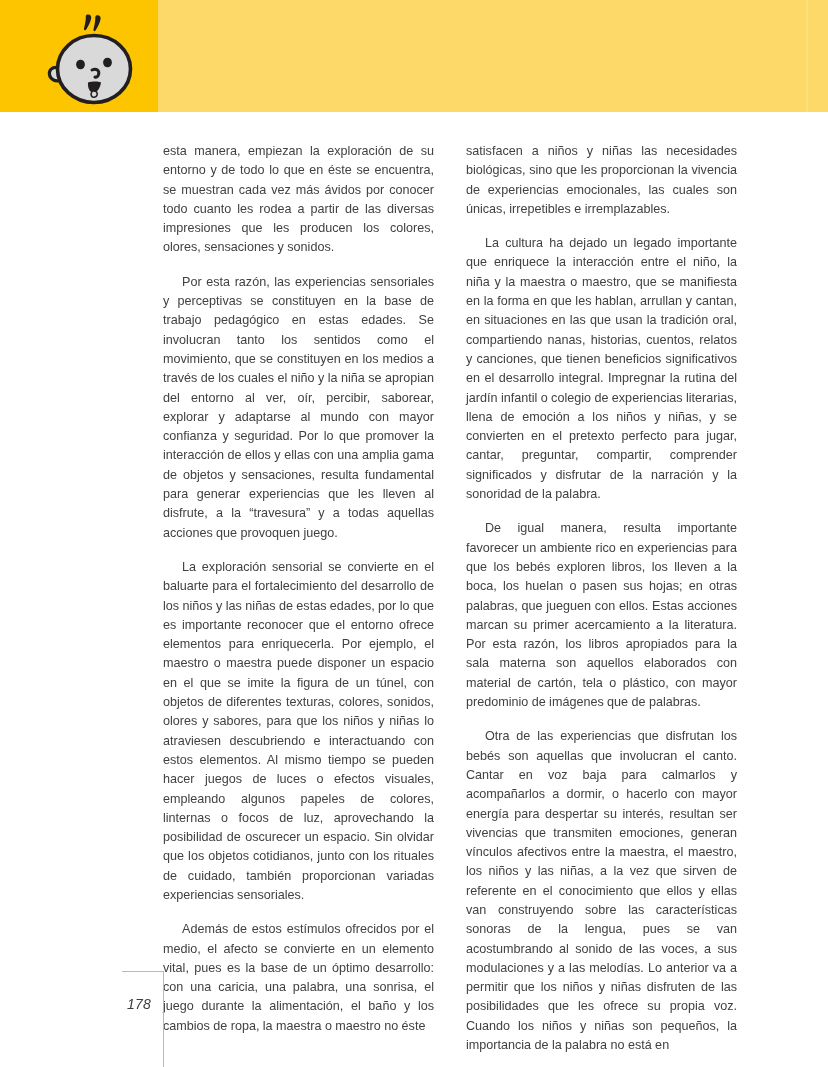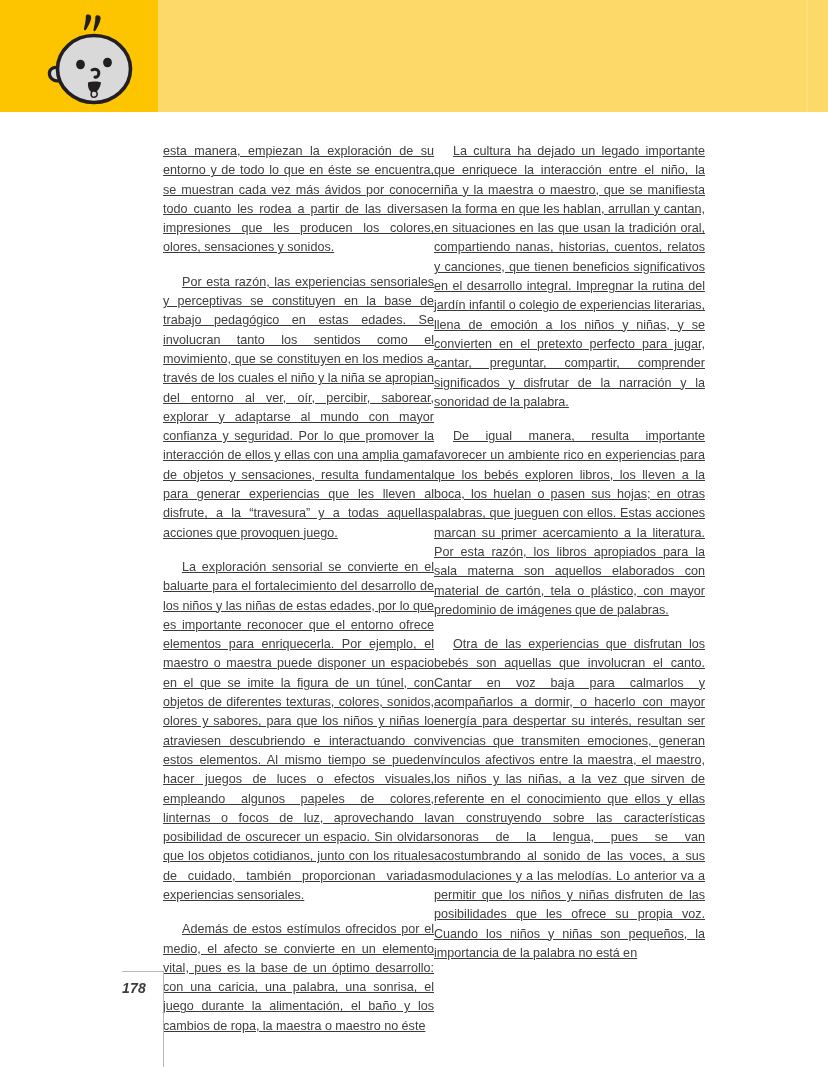--- a/index.html
+++ b/index.html
@@ -66,21 +66,21 @@
     top: 112px;
     width: 828px;
     height: 955px;
   }
   .columns {
     position: absolute;
     left: 163px;
     top: 30px;
     width: 575px;
     display: flex;
-    text-decoration: underline;
+    gap: 32px;
   }
   .col {
     width: 271px;
   }
   .col p {
     margin: 0 0 15px 0;
     font-size: 12.6px;
     line-height: 19.3px;
     text-align: justify;
     text-justify: inter-word;
@@ -102,26 +102,26 @@
     top: 971px;
     width: 42px;
     height: 96px;
     border-top: 1px solid #b9b9b9;
     border-right: 1px solid #b9b9b9;
     box-sizing: border-box;
   }
   .folio-number {
     position: absolute;
     left: 0;
-    top: 8px;
+    top: 24px;
     width: 34px;
-    text-align: left;
+    text-align: center;
     font-style: italic;
     font-size: 14px;
-    font-weight: 700;
+    font-weight: 400;
     color: #3d3d3d;
     letter-spacing: 0.2px;
   }
 </style>
 </head>
 <body>
 
 <div class="header-band">
   <div class="band-gold"></div>
   <div class="band-light"></div>
@@ -155,20 +155,21 @@
   <div class="columns">
 
     <div class="col">
       <p>esta manera, empiezan la exploración de su entorno y de todo lo que en éste se encuentra, se muestran cada vez más ávidos por conocer todo cuanto les rodea a partir de las diversas impresiones que les producen los colores, olores, sensaciones y sonidos.</p>
       <p class="indent">Por esta razón, las experiencias sensoriales y perceptivas se constituyen en la base de trabajo pedagógico en estas edades. Se involucran tanto los sentidos como el movimiento, que se constituyen en los medios a través de los cuales el niño y la niña se apropian del entorno al ver, oír, percibir, saborear, explorar y adaptarse al mundo con mayor confianza y seguridad. Por lo que promover la interacción de ellos y ellas con una amplia gama de objetos y sensaciones, resulta fundamental para generar experiencias que les lleven al disfrute, a la “travesura” y a todas aquellas acciones que provoquen juego.</p>
       <p class="indent">La exploración sensorial se convierte en el baluarte para el fortalecimiento del desarrollo de los niños y las niñas de estas edades, por lo que es importante reconocer que el entorno ofrece elementos para enriquecerla. Por ejemplo, el maestro o maestra puede disponer un espacio en el que se imite la figura de un túnel, con objetos de diferentes texturas, colores, sonidos, olores y sabores, para que los niños y niñas lo atraviesen descubriendo e interactuando con estos elementos. Al mismo tiempo se pueden hacer juegos de luces o efectos visuales, empleando algunos papeles de colores, linternas o focos de luz, aprovechando la posibilidad de oscurecer un espacio. Sin olvidar que los objetos cotidianos, junto con los rituales de cuidado, también proporcionan variadas experiencias sensoriales.</p>
       <p class="indent">Además de estos estímulos ofrecidos por el medio, el afecto se convierte en un elemento vital, pues es la base de un óptimo desarrollo: con una caricia, una palabra, una sonrisa, el juego durante la alimentación, el baño y los cambios de ropa, la maestra o maestro no éste</p>
     </div>
 
     <div class="col">
+      <p>satisfacen a  niños y niñas las necesidades biológicas, sino que les proporcionan la vivencia de experiencias emocionales, las cuales son únicas, irrepetibles e irremplazables.</p>
       <p class="indent">La cultura ha dejado un legado importante que enriquece la interacción entre el niño, la niña y la maestra o maestro, que se manifiesta en la forma en que les hablan, arrullan y cantan, en situaciones en las que usan la tradición oral, compartiendo nanas, historias, cuentos, relatos y canciones, que tienen beneficios significativos en el desarrollo integral. Impregnar la rutina del jardín infantil o colegio de experiencias literarias, llena de emoción a los niños y niñas, y se convierten en el pretexto perfecto para jugar, cantar, preguntar, compartir, comprender significados y disfrutar de la narración y la sonoridad de la palabra.</p>
       <p class="indent">De igual manera, resulta importante favorecer un ambiente rico en experiencias para que los bebés exploren libros, los lleven a la boca, los huelan o pasen sus hojas; en otras palabras, que jueguen con ellos. Estas acciones marcan su primer acercamiento a la literatura. Por esta razón, los libros apropiados para la sala materna son aquellos elaborados con material de cartón, tela o plástico, con mayor predominio de imágenes que de palabras.</p>
       <p class="indent">Otra de las experiencias que disfrutan los bebés son aquellas que involucran el canto. Cantar en voz baja para calmarlos y acompañarlos a dormir, o hacerlo con mayor energía para despertar su interés, resultan ser vivencias que transmiten emociones, generan vínculos afectivos entre la maestra, el maestro, los niños y las niñas, a la vez que sirven de referente en el conocimiento que ellos y ellas van construyendo sobre las características sonoras de la lengua, pues se van acostumbrando al sonido de las voces, a sus modulaciones y a las melodías. Lo anterior va a permitir que los niños y niñas disfruten de las posibilidades que les ofrece su propia voz. Cuando los niños y niñas son pequeños, la importancia de la palabra no está en</p>
     </div>
 
   </div>
 </div>
 
 <div class="folio">
   <div class="folio-number">178</div>

